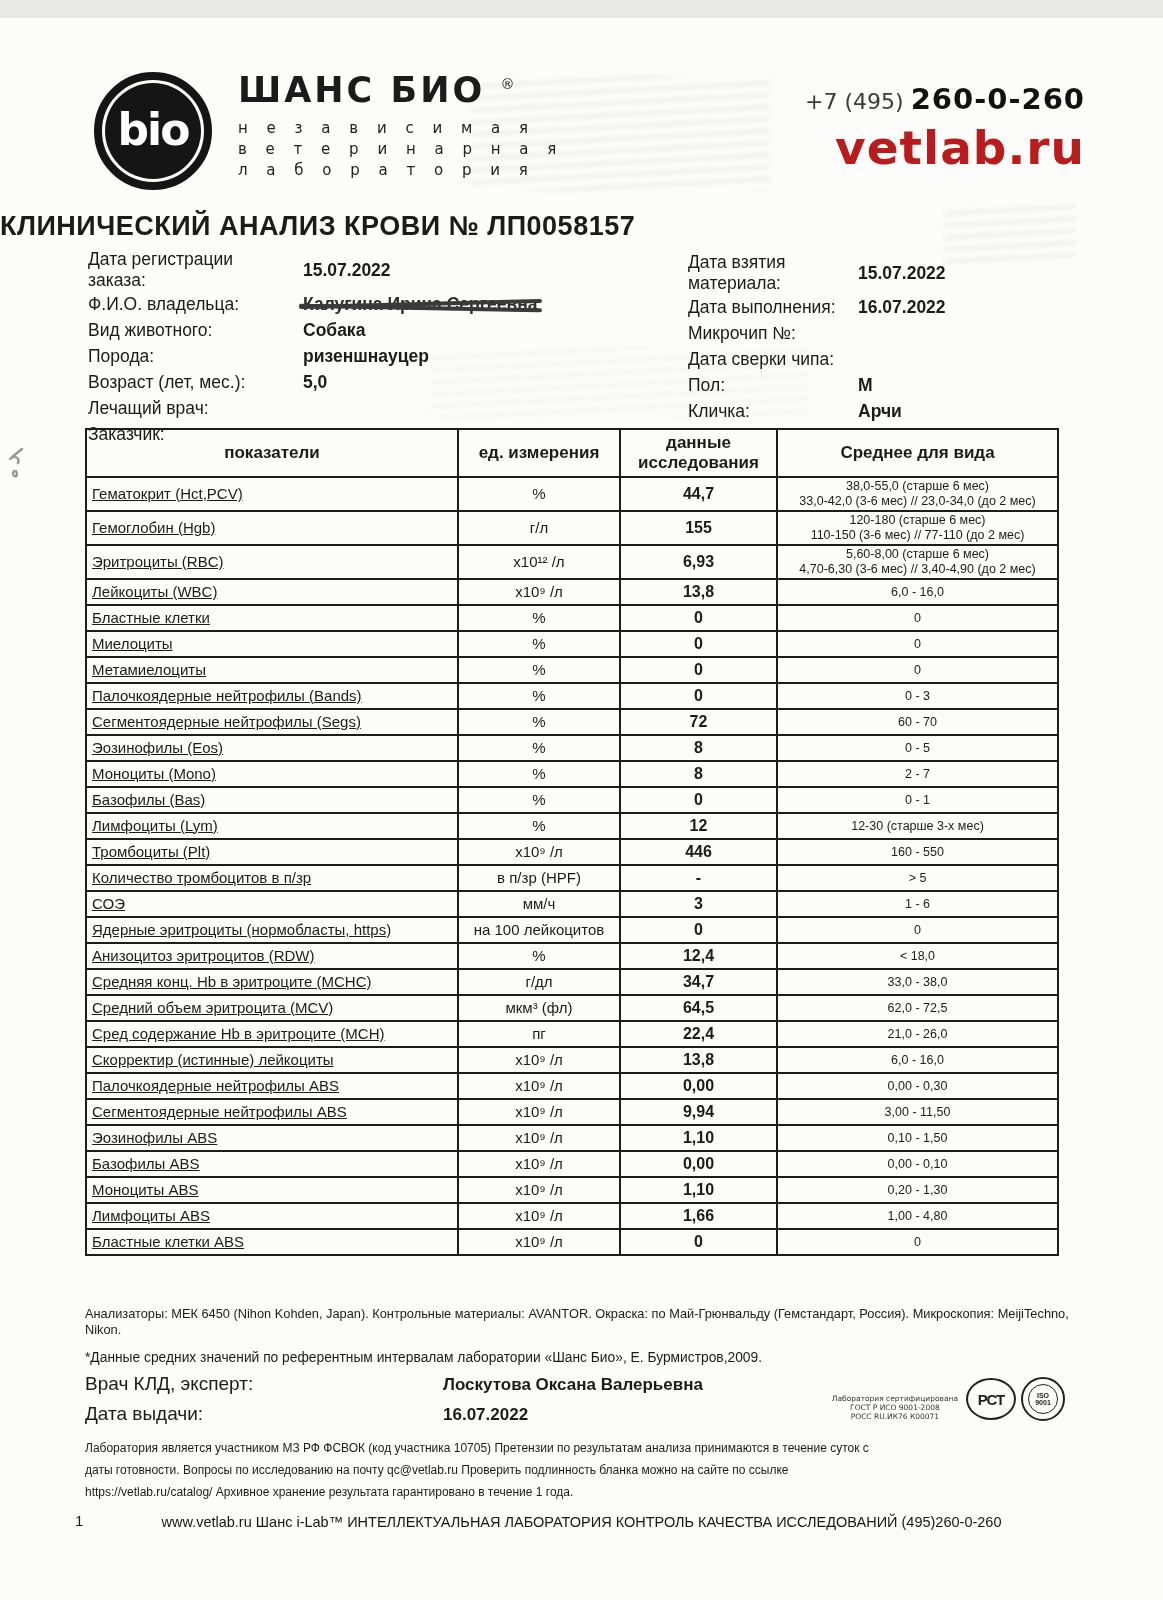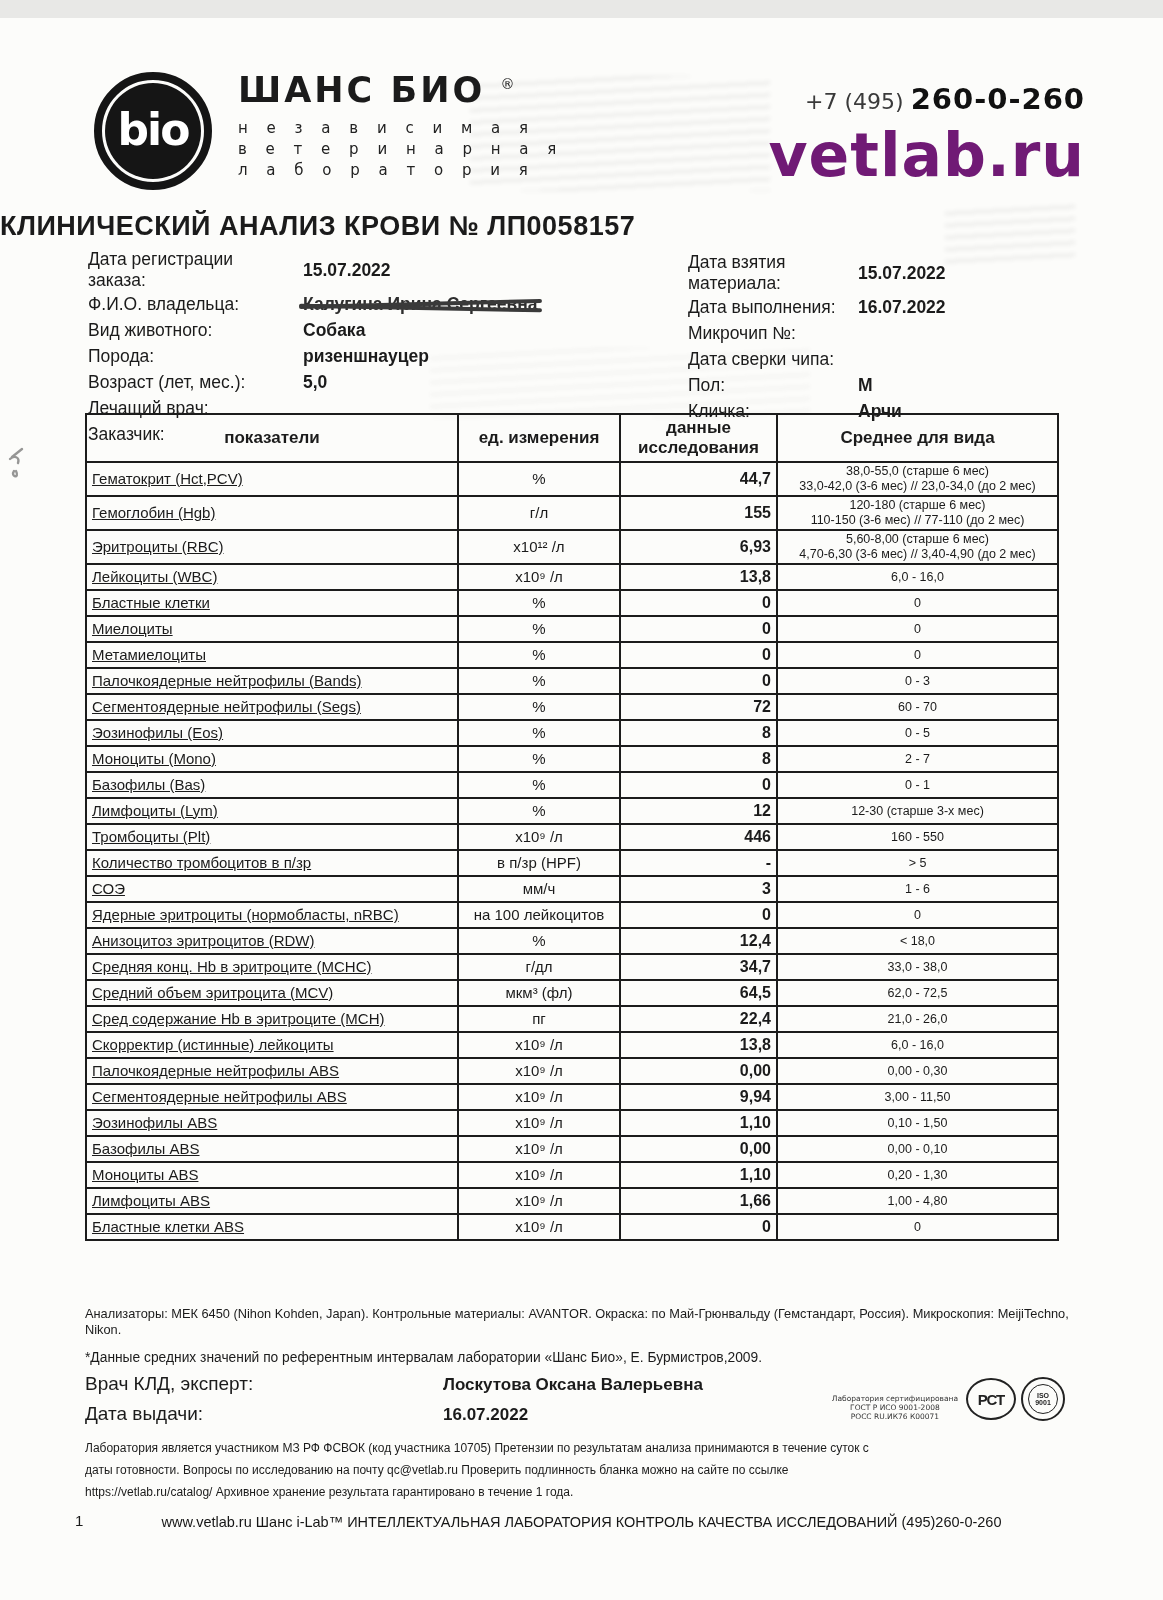--- a/index.html
+++ b/index.html
@@ -22,50 +22,50 @@
   .logo-bio{color:#fff;font-weight:bold;font-size:44px;letter-spacing:-2px;
     font-family:"DejaVu Sans", sans-serif;transform:translateY(-2px);}
   .brand-block{position:absolute;left:150px;top:6px;}
   .brand{font-size:35px;font-weight:bold;letter-spacing:3px;font-family:"DejaVu Sans",sans-serif;}
   .brand sup{font-size:14px;font-weight:normal;letter-spacing:0;}
   .tagline{margin-top:8px;font-size:15px;letter-spacing:7px;line-height:21px;
     font-family:"DejaVu Sans",sans-serif;color:#222;}
   .contact{position:absolute;right:0;top:18px;text-align:right;font-family:"DejaVu Sans",sans-serif;}
   .phone{font-size:22px;color:#3a3a3a;}
   .phone b{font-size:29px;color:#111;letter-spacing:1px;}
-  .site{font-size:60px;font-weight:bold;letter-spacing:1px;margin-top:4px;color:#701a75;}
+  .site{font-size:47px;font-weight:bold;letter-spacing:1px;margin-top:4px;color:#b91c1c;}
   
   .title{position:absolute;top:193px;left:0;width:1040px;text-align:left;
     font-size:27px;font-weight:bold;letter-spacing:.5px;}
   
   .meta{position:absolute;top:231px;left:88px;right:80px;font-size:17.5px;}
   .meta-col-left{position:absolute;left:0;top:0;width:590px;}
   .meta-col-right{position:absolute;left:600px;top:3px;width:400px;}
   .meta-row{display:flex;align-items:center;min-height:25px;margin-bottom:1px;}
   .meta-row .lbl{white-space:pre-line;line-height:21px;}
   .meta-col-left  .lbl{width:215px;flex:0 0 215px;}
   .meta-col-right .lbl{width:170px;flex:0 0 170px;}
   .meta-row .val{font-weight:bold;line-height:21px;}
   .struck{position:relative;display:inline-block;color:#2e2e2e;}
   .struck::before,.struck::after{content:"";position:absolute;left:-4px;right:-4px;
     height:4px;background:#3a3a3a;border-radius:2px;}
   .struck::before{top:40%;transform:rotate(-1.4deg);}
   .struck::after{top:58%;transform:rotate(1.1deg);}
   
-  .rtable{position:absolute;top:395px;left:85px;width:972px;border-collapse:collapse;
+  .rtable{position:absolute;top:410px;left:85px;width:972px;border-collapse:collapse;
     table-layout:fixed;}
   .rtable col.c1{width:372px;}.rtable col.c2{width:162px;}
   .rtable col.c3{width:157px;}.rtable col.c4{width:281px;}
   .rtable th,.rtable td{border:2px solid #1c1c1c;box-sizing:border-box;}
   .rtable th{height:48px;font-size:17px;font-weight:bold;text-align:center;
     padding:2px 6px;line-height:20px;}
   .rtable td{height:26px;padding:1px 5px;line-height:1.12;}
   td.name{font-size:15px;text-align:left;text-decoration:underline;}
   td.unit{font-size:15px;text-align:center;}
-  td.val{font-size:16px;font-weight:bold;text-align:right;border-radius:6px;}
+  td.val{font-size:16px;font-weight:bold;text-align:center;border-radius:6px;}
   td.ref{font-size:12.5px;text-align:center;white-space:pre-line;line-height:1.2;}
   
   .after-table{position:absolute;top:1288px;left:85px;width:990px;}
   .analyzers{font-size:12.8px;line-height:16px;white-space:pre-line;}
   .note{font-size:13.8px;margin-top:12px;}
   .sign-block{position:relative;margin-top:8px;height:62px;}
   .sign-lbl{position:absolute;left:0;font-size:19px;}
   .sign-lbl.l1{top:0;}
   .sign-lbl.l2{top:30px;}
   .sign-val{position:absolute;left:358px;font-size:17px;font-weight:bold;}
@@ -297,21 +297,21 @@
           <td class="val">-</td>
           <td class="ref">&gt; 5</td>
         </tr>
         <tr>
           <td class="name">СОЭ</td>
           <td class="unit">мм/ч</td>
           <td class="val">3</td>
           <td class="ref">1 - 6</td>
         </tr>
         <tr>
-          <td class="name">Ядерные эритроциты (нормобласты, nRBC)</td>
+          <td class="name">Ядерные эритроциты (нормобласты, https)</td>
           <td class="unit">на 100 лейкоцитов</td>
           <td class="val">0</td>
           <td class="ref">0</td>
         </tr>
         <tr>
           <td class="name">Анизоцитоз эритроцитов (RDW)</td>
           <td class="unit">%</td>
           <td class="val">12,4</td>
           <td class="ref">&lt; 18,0</td>
         </tr>

